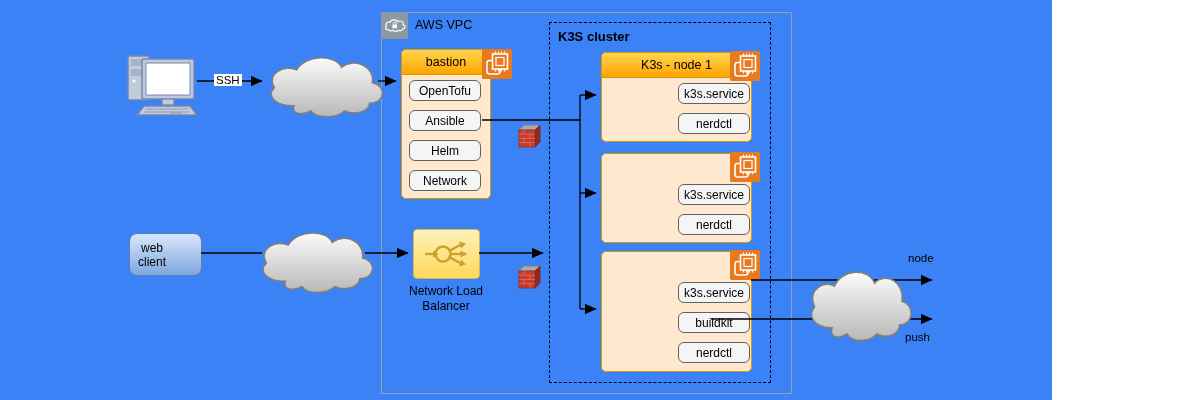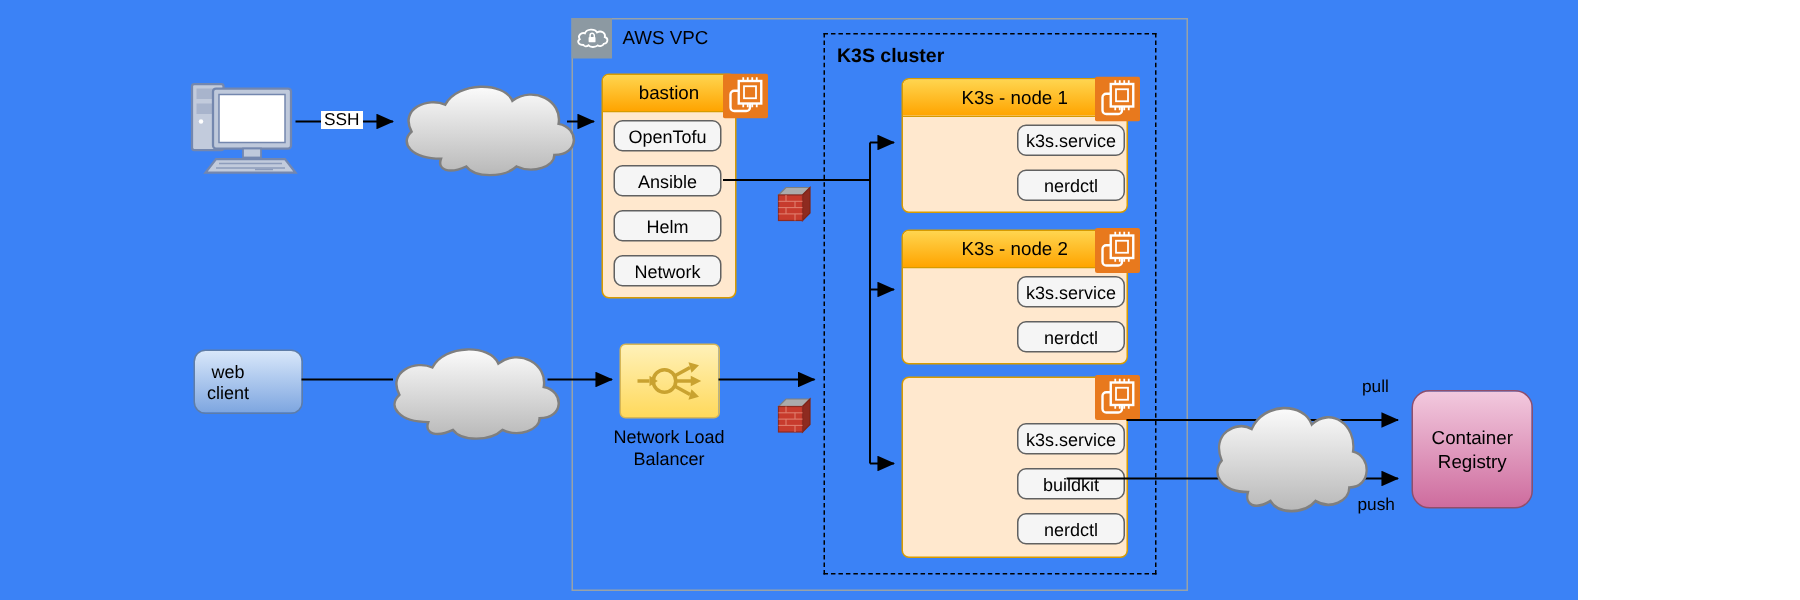--- a/index.html
+++ b/index.html
@@ -110,21 +110,20 @@
           <line x1="19.5" y1="20" x2="19.5" y2="22.5"></line>
           <line x1="22.5" y1="20" x2="22.5" y2="22.5"></line>
       </g>
       <rect x="14" y="8.5" width="8" height="8" fill="none" stroke="#fff" stroke-width="1.2"></rect>
     </svg>
     <div class="pill r1">k3s.service</div>
     <div class="pill r2">nerdctl</div>
   </div>
 
   <div class="obox node2">
-    <div class="ohead">K3s - node 2</div>
     <svg class="chip" style="left:128px;top:-2px;" width="30" height="30" viewBox="0 0 30 30">
       <rect x="0" y="0" width="30" height="30" rx="1.5" fill="#E8791D"></rect>
       <rect x="5" y="11.5" width="13" height="13.5" rx="2.5" fill="none" stroke="#fff" stroke-width="1.6"></rect>
       <rect x="10.5" y="5" width="15" height="15" fill="#E8791D" stroke="#fff" stroke-width="1.6"></rect>
       <g stroke="#fff" stroke-width="1.2">
         <line x1="13.5" y1="2.5" x2="13.5" y2="5"></line>
           <line x1="16.5" y1="2.5" x2="16.5" y2="5"></line>
           <line x1="19.5" y1="2.5" x2="19.5" y2="5"></line>
           <line x1="22.5" y1="2.5" x2="22.5" y2="5"></line>
         <line x1="13.5" y1="20" x2="13.5" y2="22.5"></line>
@@ -176,26 +175,23 @@
       <g fill="#C9A230">
         <path d="M10 11.5 L15.5 15 L10 18.5 Z"></path>
         <path d="M36 2.5 L43 4.5 L38 9.5 Z"></path>
         <path d="M37.5 11.5 L44.5 15 L37.5 18.5 Z"></path>
         <path d="M38 20.5 L43 25.5 L36 27.5 Z"></path>
       </g>
     </svg>
   </div>
   <div class="nlb-label">Network Load Balancer</div>
 
-  <div class="registry">
-    <span>Container Registry</span>
-  </div>
 
   <div class="elabel ssh">SSH</div>
-  <div class="elabel pull">pull</div>
+  <div class="elabel pull">node</div>
   <div class="elabel push">push</div>
 
   <svg class="overlay">
     <defs>
       <marker id="arr" markerWidth="10" markerHeight="8" refX="8.5" refY="4" orient="auto">
         <path d="M0,0 L9,4 L0,8 Z" fill="#000"></path>
       </marker>
       <linearGradient id="cloudGrad" x1="0" y1="0" x2="0" y2="1">
         <stop offset="0" stop-color="#FBFBFB"></stop>
           <stop offset="1" stop-color="#B8B8B8"></stop>

